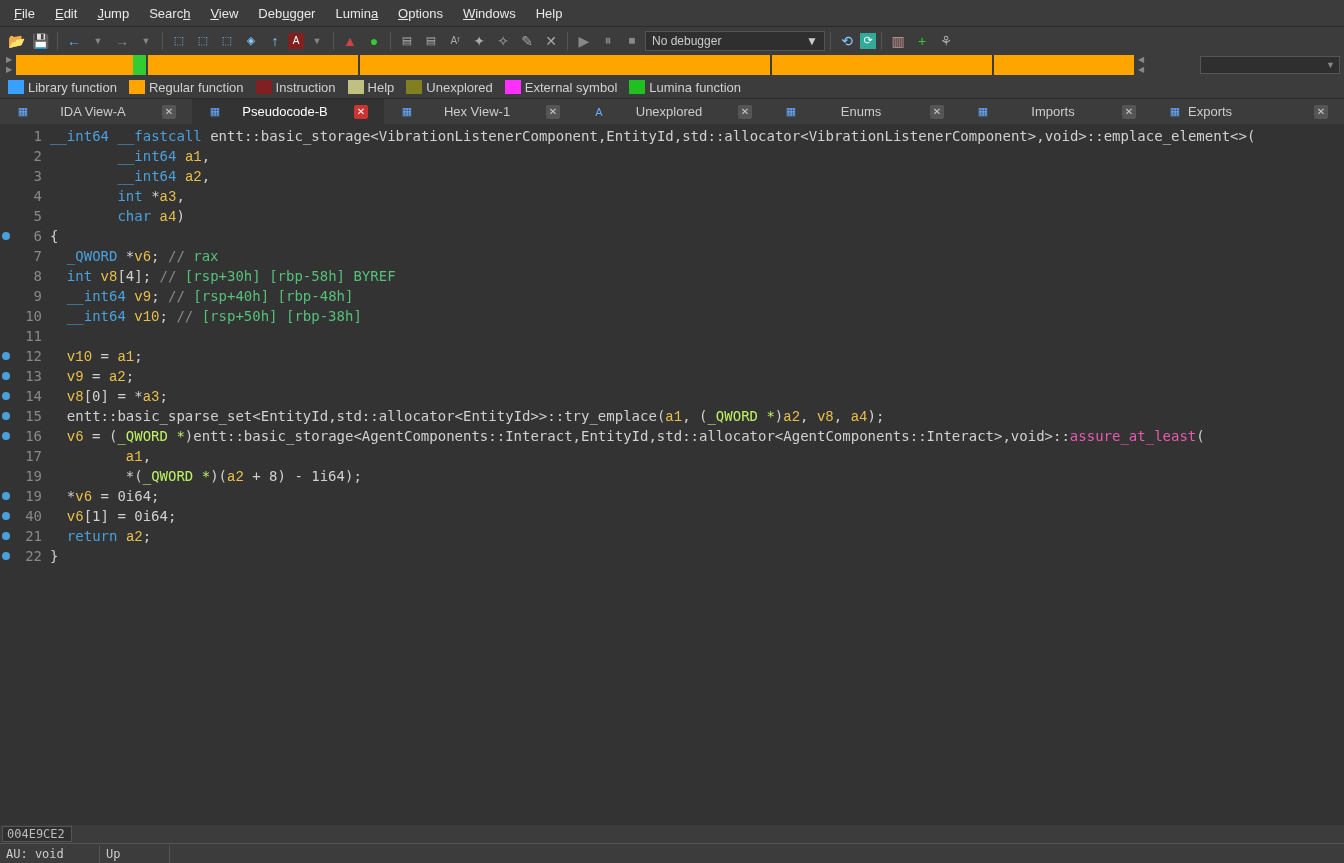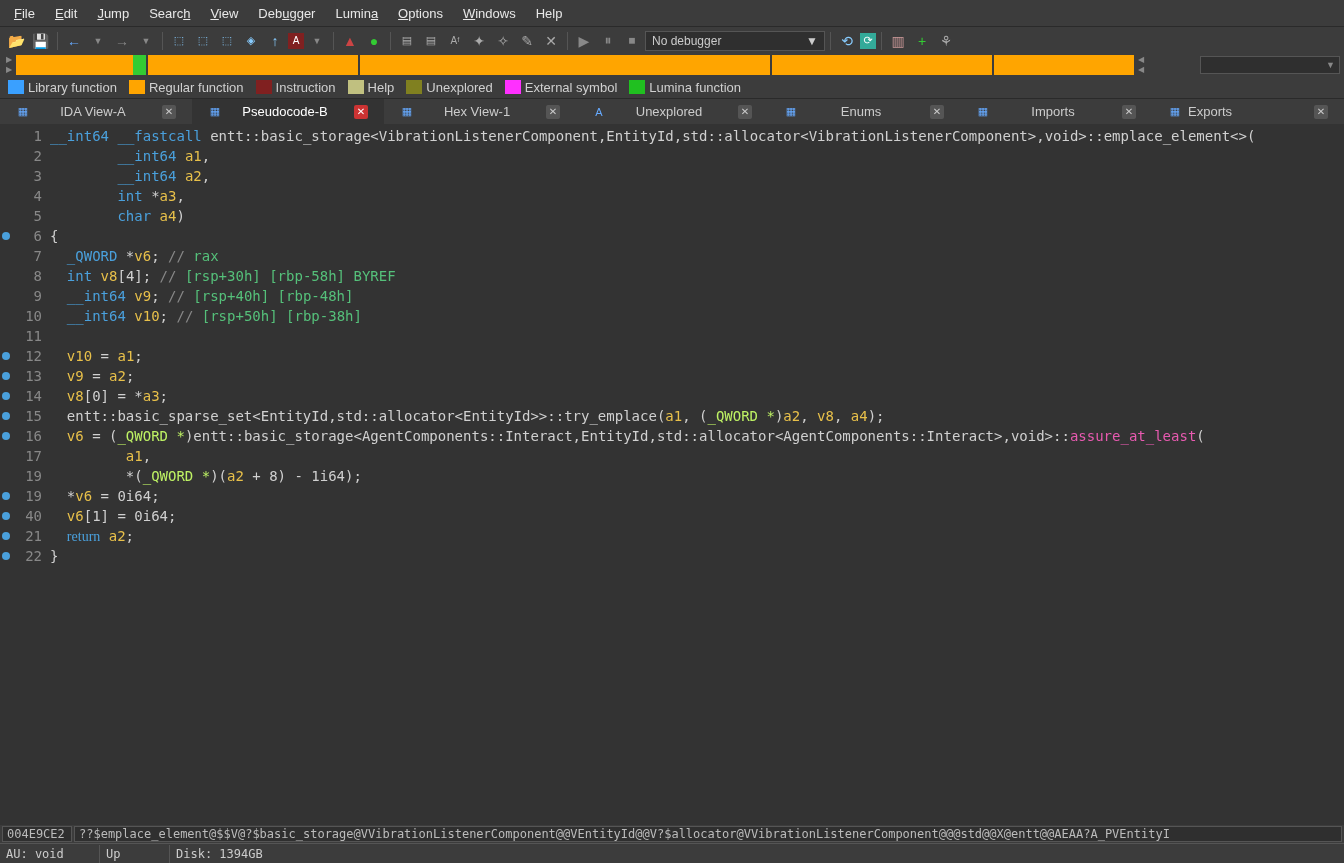--- a/index.html
+++ b/index.html
@@ -195,23 +195,23 @@
   overflow: hidden;
 }
 .code-line {
   height: 20px;
   line-height: 20px;
   padding-left: 2px;
 }
 .c-type { color: #4aa0dc; }
 .c-comment { color: #888; }
 .c-comment-ref { color: #55c07a; }
-.c-kw { color: #4aa0dc; font-family: Liberation Serif, serif; }
+.c-kw { color: #4aa0dc; }
 .c-cast { color: #bef264; }
-.c-link { color: #e8c04a; }
+.c-link { color: #e8c04a; font-family: Liberation Mono, monospace; }
 .c-func { color: #d0d0d0; }
 .c-link2 { color: #e85ab0; }
 .addr-bar {
   display: flex;
   align-items: center;
   height: 18px;
   background: #3c3c3c;
   padding: 0 2px;
   gap: 2px;
   font-family: Consolas, monospace;
@@ -416,20 +416,18 @@
       <div class="gutter-line dot">19</div>
       <div class="gutter-line dot">40</div>
       <div class="gutter-line dot">21</div>
       <div class="gutter-line dot">22</div>
     </div>
   <div class="code-body" id="code-body"><div class="code-line"><span class="c-type">__int64</span> <span class="c-type">__fastcall</span> <span class="c-func">entt::basic_storage&lt;VibrationListenerComponent,EntityId,std::allocator&lt;VibrationListenerComponent&gt;,void&gt;::emplace_element&lt;&gt;</span>(</div><div class="code-line">        <span class="c-type">__int64</span> <span class="c-link">a1</span>,</div><div class="code-line">        <span class="c-type">__int64</span> <span class="c-link">a2</span>,</div><div class="code-line">        <span class="c-type">int</span> *<span class="c-link">a3</span>,</div><div class="code-line">        <span class="c-type">char</span> <span class="c-link">a4</span>)</div><div class="code-line">{</div><div class="code-line">  <span class="c-type">_QWORD</span> *<span class="c-link">v6</span>; <span class="c-comment">//</span> <span class="c-comment-ref">rax</span></div><div class="code-line">  <span class="c-type">int</span> <span class="c-link">v8</span>[4]; <span class="c-comment">//</span> <span class="c-comment-ref">[rsp+30h] [rbp-58h] BYREF</span></div><div class="code-line">  <span class="c-type">__int64</span> <span class="c-link">v9</span>; <span class="c-comment">//</span> <span class="c-comment-ref">[rsp+40h] [rbp-48h]</span></div><div class="code-line">  <span class="c-type">__int64</span> <span class="c-link">v10</span>; <span class="c-comment">//</span> <span class="c-comment-ref">[rsp+50h] [rbp-38h]</span></div><div class="code-line"></div><div class="code-line">  <span class="c-link">v10</span> = <span class="c-link">a1</span>;</div><div class="code-line">  <span class="c-link">v9</span> = <span class="c-link">a2</span>;</div><div class="code-line">  <span class="c-link">v8</span>[0] = *<span class="c-link">a3</span>;</div><div class="code-line">  <span class="c-func">entt::basic_sparse_set&lt;EntityId,std::allocator&lt;EntityId&gt;&gt;::try_emplace</span>(<span class="c-link">a1</span>, (<span class="c-cast">_QWORD *</span>)<span class="c-link">a2</span>, <span class="c-link">v8</span>, <span class="c-link">a4</span>);</div><div class="code-line">  <span class="c-link">v6</span> = (<span class="c-cast">_QWORD *</span>)<span class="c-func">entt::basic_storage&lt;AgentComponents::Interact,EntityId,std::allocator&lt;AgentComponents::Interact&gt;,void&gt;::</span><span class="c-link2">assure_at_least</span>(</div><div class="code-line">         <span class="c-link">a1</span>,</div><div class="code-line">         *(<span class="c-cast">_QWORD *</span>)(<span class="c-link">a2</span> + 8) - 1i64);</div><div class="code-line">  *<span class="c-link">v6</span> = 0i64;</div><div class="code-line">  <span class="c-link">v6</span>[1] = 0i64;</div><div class="code-line">  <span class="c-kw">return</span> <span class="c-link">a2</span>;</div><div class="code-line">}</div></div>
 </div>
 
 <div class="addr-bar">
   <div class="addr-box" style="width:70px">004E9CE2</div>
-  <div class="addr-box" style="flex:1">??$emplace_element@$$V@?$basic_storage@VVibrationListenerComponent@@VEntityId@@V?$allocator@VVibrationListenerComponent@@@std@@X@entt@@AEAA?A_PVEntityI</div>
 </div>
 
 <div class="status-bar">
   <div class="status-seg" style="width:100px">AU:  void</div>
   <div class="status-seg" style="width:70px">Up</div>
-  <div class="status-seg" style="flex:1;border-right:none">Disk: 1394GB</div>
 </div>
 
 </body></html>

